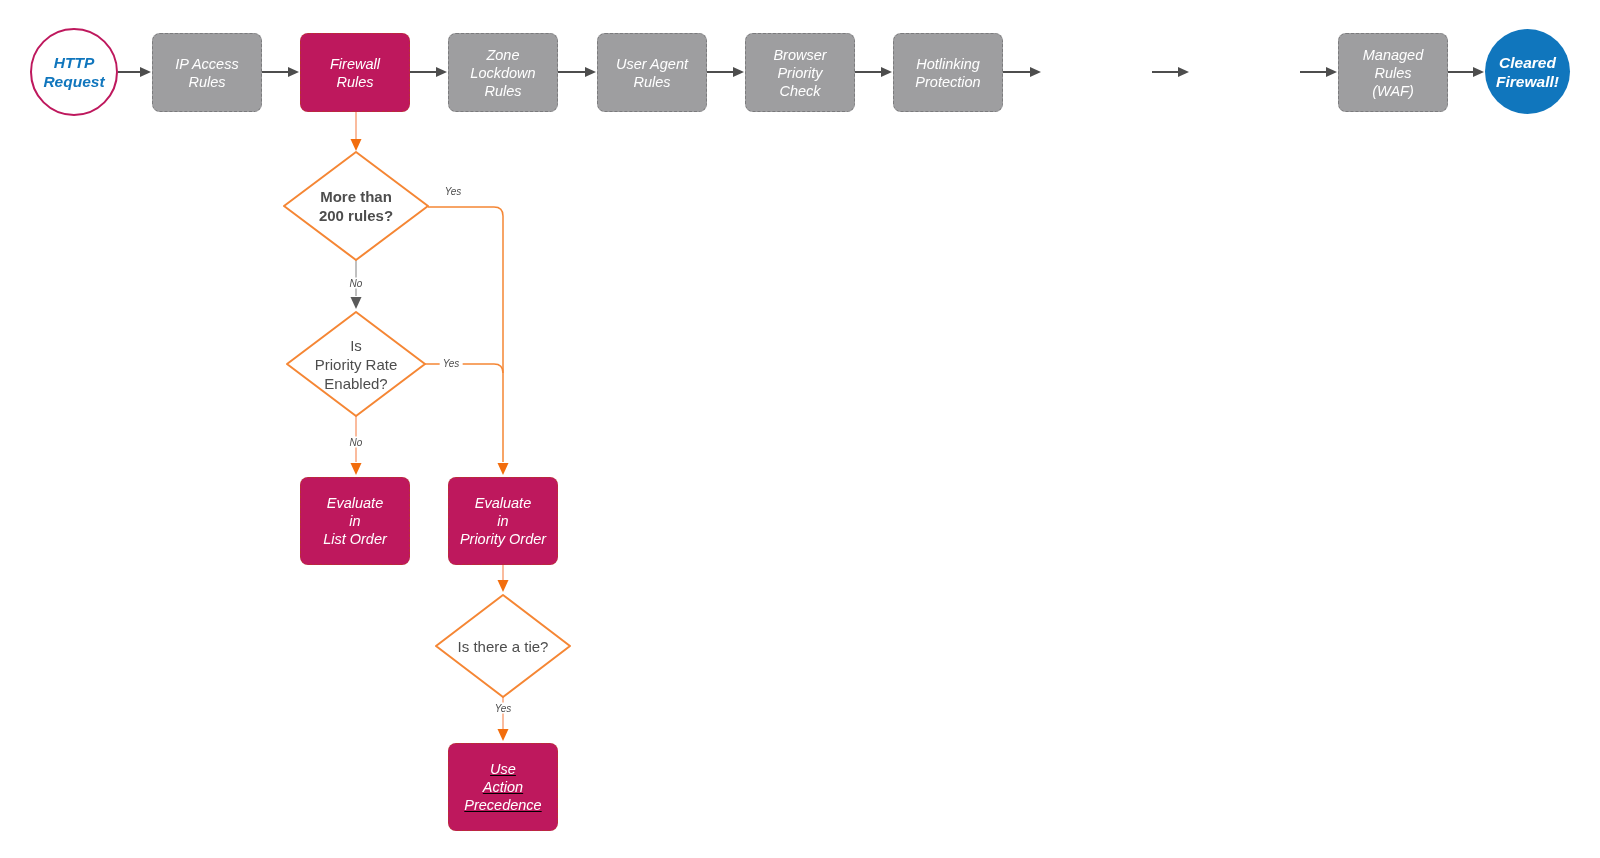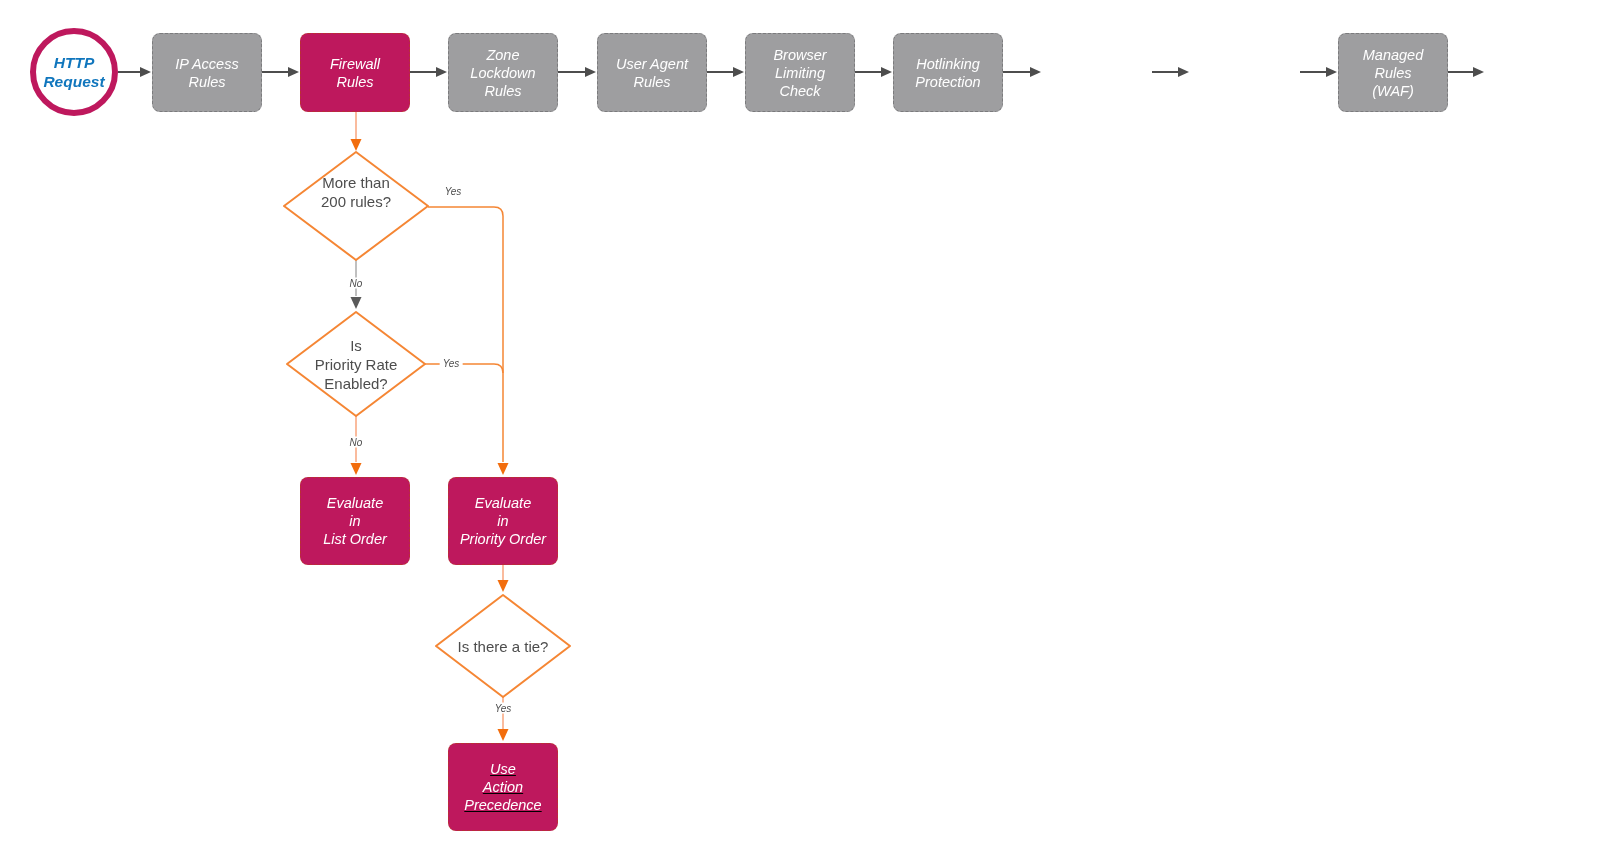--- a/index.html
+++ b/index.html
@@ -13,21 +13,21 @@
   .lbl{white-space:pre-line;}
   
   .box{width:110px;height:79px;border-radius:8px;border:1px dashed rgba(0,0,0,0.22);}
   .box .lbl{color:#ffffff;font-style:italic;font-size:14.5px;line-height:18px;}
   .box.gray{background:#9e9ea0;}
   .box.orange{background:#be185d;border-color:rgba(180,80,0,0.45);}
   .box.tall{height:88px;}
   
   .circle{border-radius:50%;}
   .circle .lbl{font-weight:bold;font-style:italic;font-size:15.5px;line-height:19px;}
-  .circle.start{width:88px;height:88px;background:#ffffff;border:6px solid #be185d;}
+  .circle.start{width:88px;height:88px;background:#ffffff;border:2px solid #be185d;}
   .circle.start .lbl{color:#1076bd;}
   .circle.end{width:85px;height:85px;background:#1076bd;}
   .circle.end .lbl{color:#ffffff;}
   
   .dlabel .lbl{color:#4d4d4d;font-size:15px;line-height:19px;}
   
   .edge-label{position:absolute;transform:translate(-50%,-50%);color:#4d4d4d;
         font-style:italic;font-size:10px;background:#ffffff;padding:0 3px;}
 </style>
 </head>
@@ -103,35 +103,39 @@
     <span class="lbl">Zone
 Lockdown
 Rules</span>
   </div>
   <div class="node box gray" style="left:597px;top:33px;">
     <span class="lbl">User Agent
 Rules</span>
   </div>
   <div class="node box gray" style="left:745px;top:33px;">
     <span class="lbl">Browser
-Limiting
+Priority
 Check</span>
   </div>
   <div class="node box gray" style="left:893px;top:33px;">
     <span class="lbl">Hotlinking
 Protection</span>
   </div>
   <div class="node box gray" style="left:1338px;top:33px;">
     <span class="lbl">Managed
 Rules
 (WAF)</span>
   </div>
 
+  <div class="node circle end" style="left:1485px;top:29px;">
+    <span class="lbl">Cleared
+Firewall!</span>
+  </div>
 
-  <div class="node dlabel" style="left:286px;top:162px;width:140px;height:60px;">
+  <div class="node dlabel" style="left:286px;top:176px;width:140px;height:60px;font-weight:bold;">
     <span class="lbl">More than
 200 rules?</span>
   </div>
   <div class="node dlabel" style="left:286px;top:334px;width:140px;height:60px;">
     <span class="lbl">Is
 Priority Rate
 Enabled?</span>
   </div>
   <div class="node dlabel" style="left:433px;top:631px;width:140px;height:30px;">
     <span class="lbl">Is there a tie?</span>

